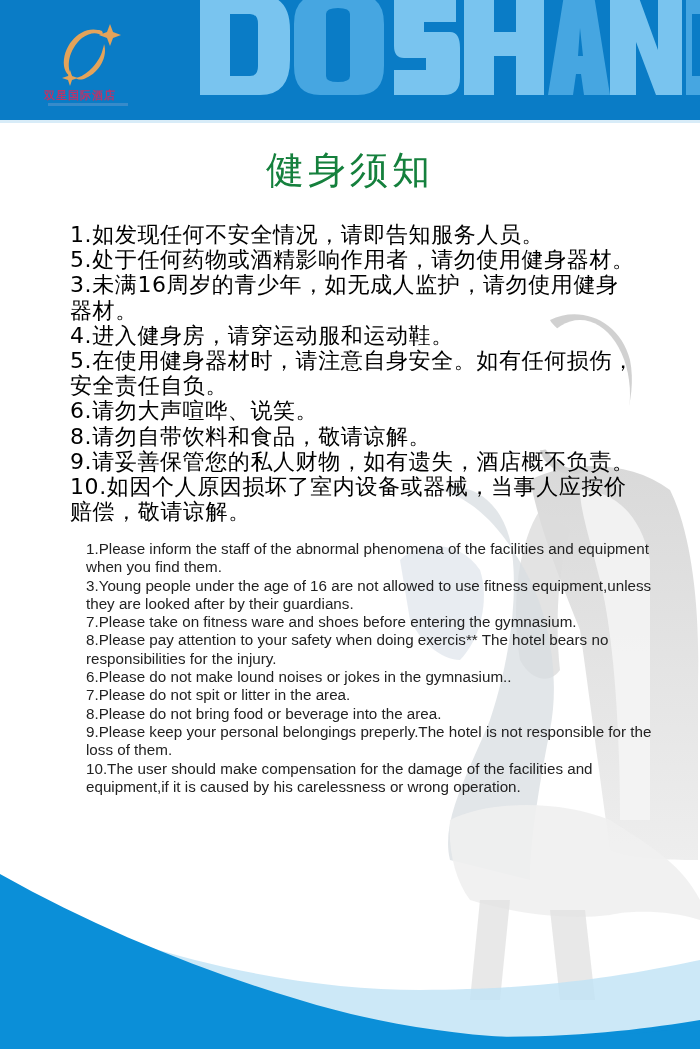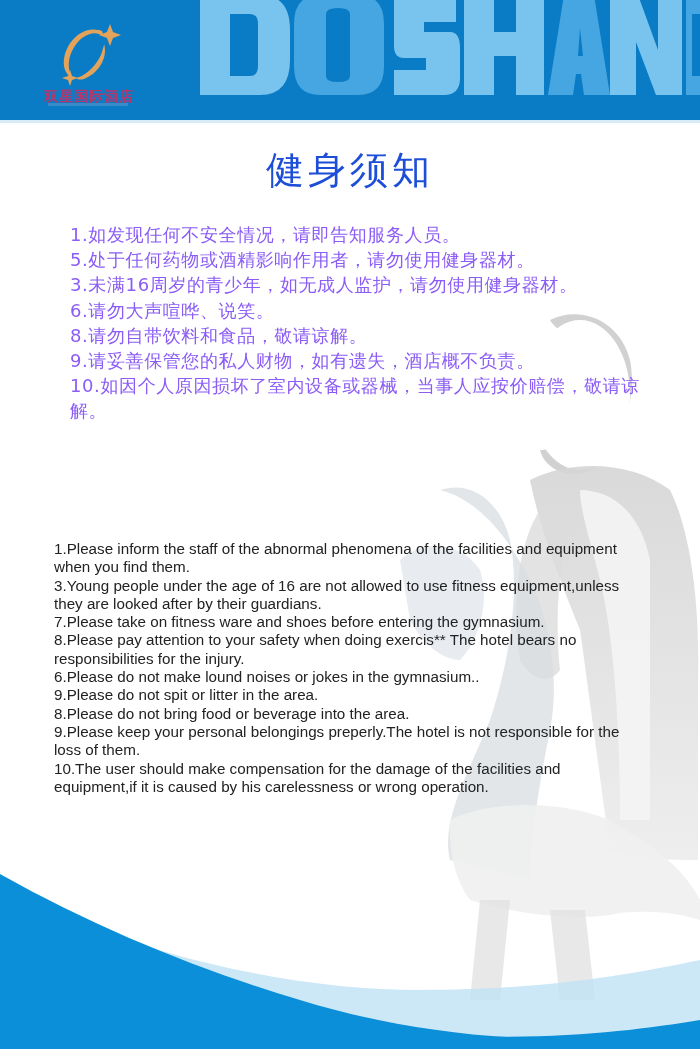--- a/index.html
+++ b/index.html
@@ -8,35 +8,35 @@
 
   .poster { position:absolute; left:0; top:0; width:700px; height:1049px; background:#fff; overflow:hidden; }
 
   
   .header { position:absolute; left:0; top:0; width:700px; height:120px; background:#0a7cc6; overflow:hidden; }
   .header-line { position:absolute; left:0; top:120px; width:700px; height:3px; background:#d8ecf8; }
   .brand-svg { position:absolute; left:198px; top:0; }
 
   
   .logo { position:absolute; left:52px; top:18px; width:72px; height:72px; }
-  .logo-text { position:absolute; left:44px; top:88px; width:90px; font-size:14px; color:#b8356a; font-weight:bold; letter-spacing:1px; white-space:nowrap; }
+  .logo-text { position:absolute; left:44px; top:88px; width:90px; font-size:11px; color:#b8356a; font-weight:bold; letter-spacing:1px; white-space:nowrap; }
   .logo-sub { position:absolute; left:48px; top:103px; width:80px; height:3px; background:#4a92cc; opacity:0.7; }
 
   
   .figure { position:absolute; left:380px; top:300px; width:320px; height:700px; }
 
   
-  .title { position:absolute; left:0; top:145px; width:700px; text-align:center; font-size:38px; letter-spacing:4px; color:#1d4ed8; font-weight:normal; }
+  .title { position:absolute; left:0; top:145px; width:700px; text-align:center; font-size:38px; letter-spacing:4px; color:#15803d; font-weight:normal; }
 
   
-  .cn-list { position:absolute; left:70px; top:222px; width:570px; font-size:18px; line-height:25.2px; color:#8b5cf6; letter-spacing:0.6px; }
+  .cn-list { position:absolute; left:70px; top:222px; width:570px; font-size:22px; line-height:25.2px; color:#000000; letter-spacing:0.6px; }
   .cn-list p { margin:0; }
 
   
-  .en-list { position:absolute; left:54px; top:540px; width:580px; font-family:"Liberation Sans", sans-serif; font-size:15.2px; line-height:18.3px; color:#222; }
+  .en-list { position:absolute; left:86px; top:540px; width:580px; font-family:"Liberation Sans", sans-serif; font-size:15.2px; line-height:18.3px; color:#222; }
   .en-list p { margin:0; }
 
   
   .wave { position:absolute; left:0; top:860px; width:700px; height:189px; }
 </style>
 </head>
 <body>
 
 <div class="poster">
 
@@ -96,33 +96,35 @@
     <path d="M100 600 L130 600 L120 700 L90 700 Z" fill="#e2e2e2" opacity="0.8"></path>
     <path d="M170 610 L205 610 L215 700 L180 700 Z" fill="#e2e2e2" opacity="0.8"></path>
   </svg>
 
   <h1 class="title">健身须知</h1>
 
   <div class="cn-list">
     <p>1.如发现任何不安全情况，请即告知服务人员。</p>
     <p>5.处于任何药物或酒精影响作用者，请勿使用健身器材。</p>
     <p>3.未满16周岁的青少年，如无成人监护，请勿使用健身器材。</p>
+    <p>4.进入健身房，请穿运动服和运动鞋。</p>
+    <p>5.在使用健身器材时，请注意自身安全。如有任何损伤，安全责任自负。</p>
     <p>6.请勿大声喧哗、说笑。</p>
     <p>8.请勿自带饮料和食品，敬请谅解。</p>
     <p>9.请妥善保管您的私人财物，如有遗失，酒店概不负责。</p>
     <p>10.如因个人原因损坏了室内设备或器械，当事人应按价赔偿，敬请谅解。</p>
   </div>
 
   <div class="en-list">
     <p>1.Please inform the staff of the abnormal phenomena of the facilities and equipment when you find them.</p>
     <p>3.Young people under the age of 16 are not allowed to use fitness equipment,unless they are looked after by their guardians.</p>
     <p>7.Please take on fitness ware and shoes before entering the gymnasium.</p>
     <p>8.Please pay attention to your safety when doing exercis** The hotel bears no responsibilities for the injury.</p>
     <p>6.Please do not make lound noises or jokes in the gymnasium..</p>
-    <p>9.Please do not spit or litter in the area.</p>
+    <p>7.Please do not spit or litter in the area.</p>
     <p>8.Please do not bring food or beverage into the area.</p>
     <p>9.Please keep your personal belongings preperly.The hotel is not responsible for the loss of them.</p>
     <p>10.The user should make compensation for the damage of the facilities and equipment,if it is caused by his carelessness or wrong operation.</p>
   </div>
 
   <svg class="wave" width="700" height="189" viewBox="0 0 700 189">
     <path d="M0 30 C150 100 300 130 420 130 C560 130 650 110 700 100 L700 189 L0 189 Z" fill="#bfe2f5" opacity="0.8"></path>
     <path d="M0 20 C120 90 260 160 440 176 C560 180 640 170 700 160 L700 189 L0 189 Z" fill="#0b8fd8"></path>
     <path d="M0 14 C100 70 200 110 300 140 C380 165 480 180 560 178 C620 176 680 170 700 165 L700 189 L0 189 Z" fill="#0b8fd8"></path>
   </svg>

